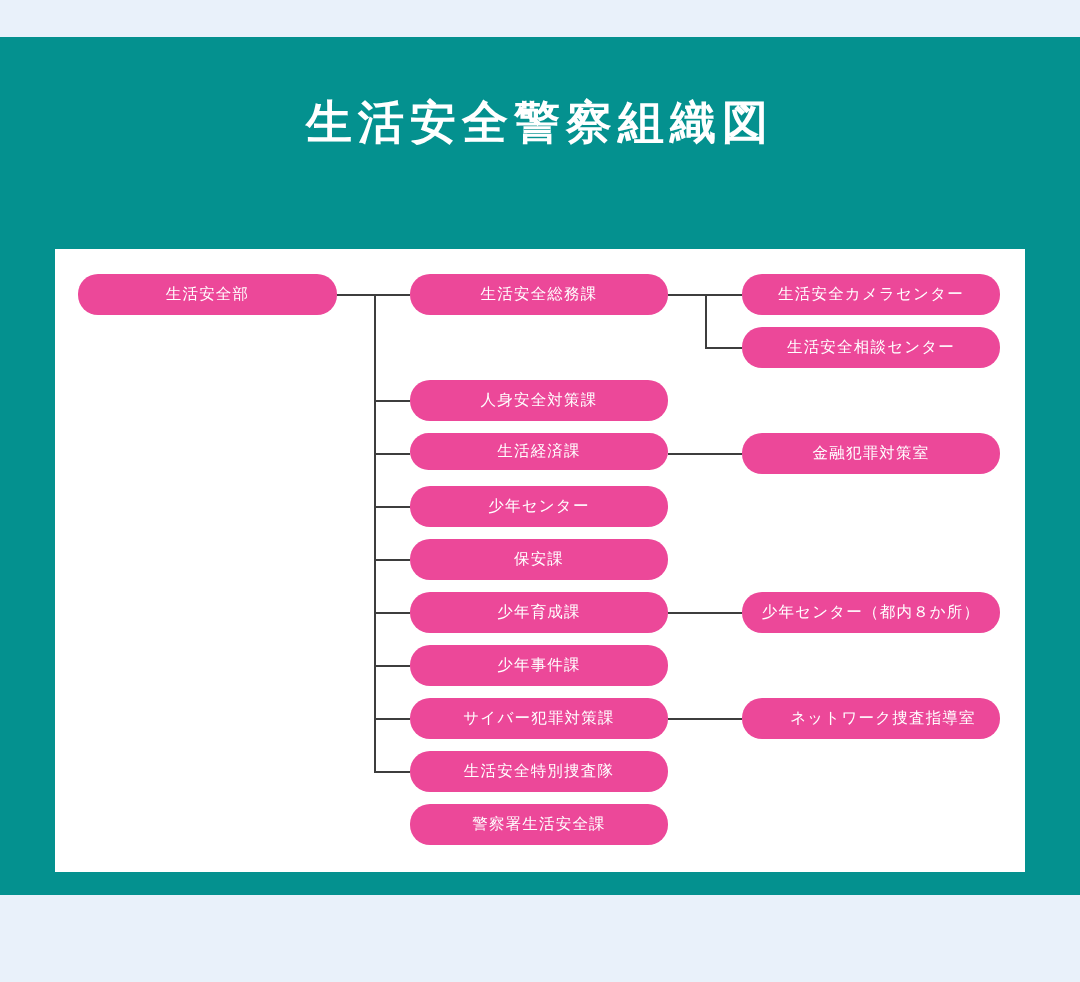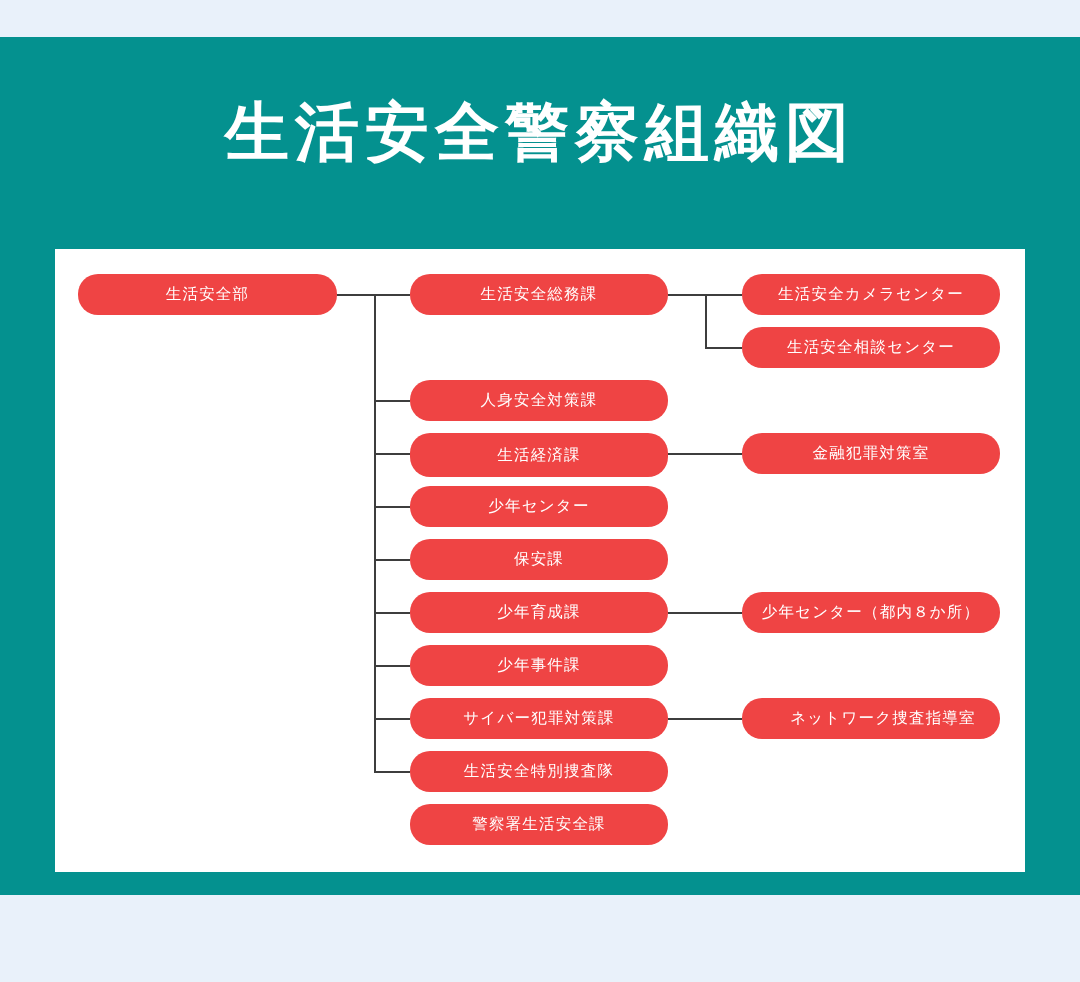--- a/index.html
+++ b/index.html
@@ -23,21 +23,21 @@
     background: #04918f;
   }
 
   #chart-title {
     position: absolute;
     left: 0;
     top: 60px;
     width: 1080px;
     text-align: center;
     color: #ffffff;
-    font-size: 64px;
+    font-size: 46px;
     font-weight: bold;
     letter-spacing: 6px;
     line-height: 1.1;
     white-space: nowrap;
   }
 
   #panel {
     position: absolute;
     left: 55px;
     top: 212px;
@@ -51,21 +51,21 @@
     position: absolute;
     left: 0;
     top: 0;
     width: 970px;
     height: 623px;
   }
 
   .node {
     position: absolute;
     box-sizing: border-box;
-    background: #ef4444;
+    background: #ec4899;
     color: #ffffff;
     font-size: 15.5px;
     letter-spacing: 1.2px;
     display: flex;
     align-items: center;
     justify-content: center;
     white-space: nowrap;
     height: 41px;
     border-radius: 20px;
   }
@@ -116,21 +116,21 @@
         </div>
         <div class="node lvl3" style="left: 687px; top: 25px; width: 258px; height: 41px;">
           <span>生活安全カメラセンター</span>
         </div>
         <div class="node lvl3" style="left: 687px; top: 78px; width: 258px; height: 41px;">
           <span>生活安全相談センター</span>
         </div>
         <div class="node lvl2" style="left: 355px; top: 131px; width: 258px; height: 41px;">
           <span>人身安全対策課</span>
         </div>
-        <div class="node lvl2" style="left: 355px; top: 184px; width: 258px; height: 44px;">
+        <div class="node lvl2" style="left: 355px; top: 184px; width: 258px; height: 37px;">
           <span>生活経済課</span>
         </div>
         <div class="node lvl3" style="left: 687px; top: 184px; width: 258px; height: 41px;">
           <span>金融犯罪対策室</span>
         </div>
         <div class="node lvl2" style="left: 355px; top: 237px; width: 258px; height: 41px;">
           <span>少年センター</span>
         </div>
         <div class="node lvl2" style="left: 355px; top: 290px; width: 258px; height: 41px; justify-content: center;">
           <span>保安課</span>

